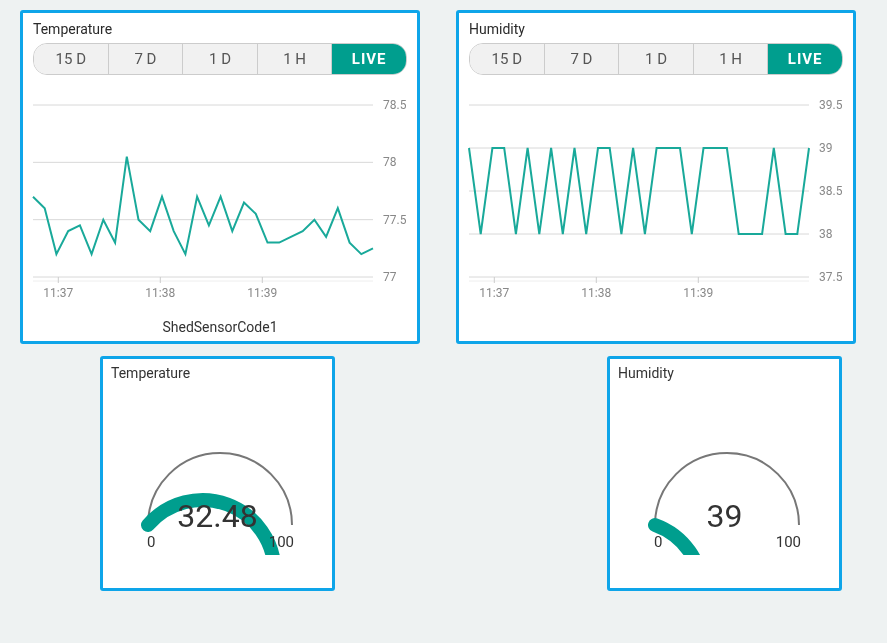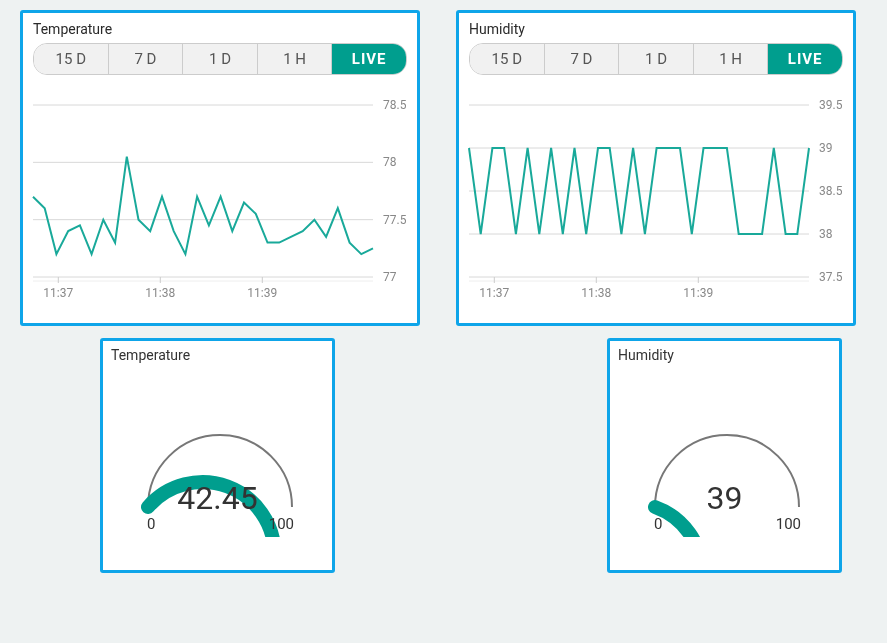--- a/index.html
+++ b/index.html
@@ -136,20 +136,21 @@
           <line x1="10" x2="350" y1="194" y2="194" stroke="#eee"></line>
           <line x1="35.3" x2="35.3" y1="190" y2="196" stroke="#ccc"></line>
           <text x="35.3" y="210" font-size="12" fill="#888" text-anchor="middle">11:37</text>
           <line x1="137.29999999999998" x2="137.29999999999998" y1="190" y2="196" stroke="#ccc"></line>
           <text x="137.29999999999998" y="210" font-size="12" fill="#888" text-anchor="middle">11:38</text>
           <line x1="239.29999999999998" x2="239.29999999999998" y1="190" y2="196" stroke="#ccc"></line>
           <text x="239.29999999999998" y="210" font-size="12" fill="#888" text-anchor="middle">11:39</text>
           <path d="M10.0 109.7 L21.7 121.2 L33.4 167.1 L45.2 144.1 L56.9 138.4 L68.6 167.1 L80.3 132.7 L92.1 155.6 L103.8 69.6 L115.5 132.7 L127.2 144.1 L139.0 109.7 L150.7 144.1 L162.4 167.1 L174.1 109.7 L185.9 138.4 L197.6 109.7 L209.3 144.1 L221.0 115.5 L232.8 126.9 L244.5 155.6 L256.2 155.6 L267.9 149.9 L279.7 144.1 L291.4 132.7 L303.1 149.9 L314.8 121.2 L326.6 155.6 L338.3 167.1 L350.0 161.3 " fill="none" stroke="#19a99a" stroke-width="2"></path>
         </svg>
     </div>
+    <div class="series-label">ShedSensorCode1</div>
   </div>
 
   <div class="card line-card">
     <div class="card-title">Humidity</div>
     <div class="range-tabs">
       <div class="range-tab">15 D</div>
       <div class="range-tab">7 D</div>
       <div class="range-tab">1 D</div>
       <div class="range-tab">1 H</div>
       <div class="range-tab active">LIVE</div>
@@ -182,21 +183,21 @@
 
 <div class="row gauge-row">
 
   <div class="card gauge-card">
     <div class="gauge-title">Temperature</div>
     <div class="gauge-body">
       <svg id="gauge-temp" width="218" height="170">
           <path d="M 37.0 140.0 A 72 72 0 0 1 181.0 140.0" fill="none" stroke="#777" stroke-width="2"></path>
           <path d="M 37.0 140.0 A 72 72 0 0 1 163.5 187.0" fill="none" stroke="#009e8e" stroke-width="14" stroke-linecap="round"></path>
         </svg>
-      <div class="gauge-val">42.45</div>
+      <div class="gauge-val">32.48</div>
       <div class="gauge-min">0</div>
       <div class="gauge-max">100</div>
     </div>
   </div>
 
   <div style="width:200px"></div>
 
   <div class="card gauge-card">
     <div class="gauge-title">Humidity</div>
     <div class="gauge-body">

